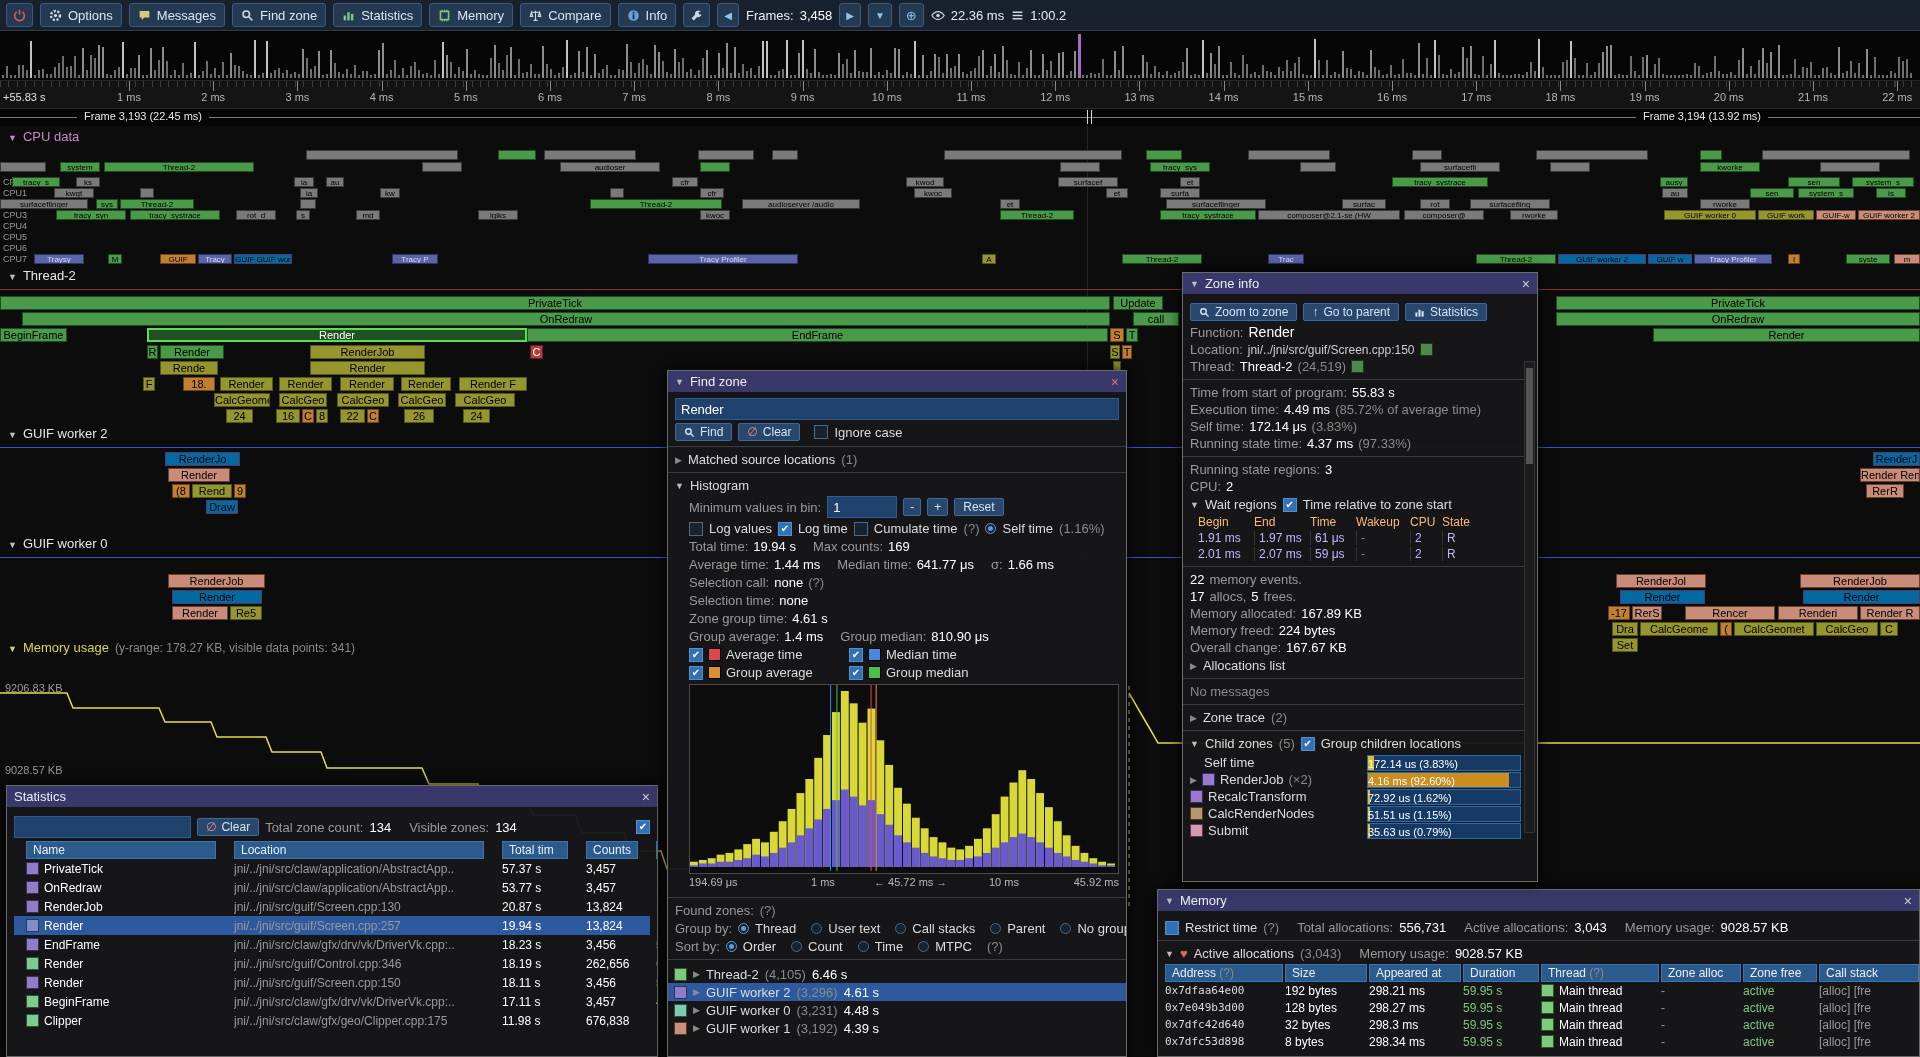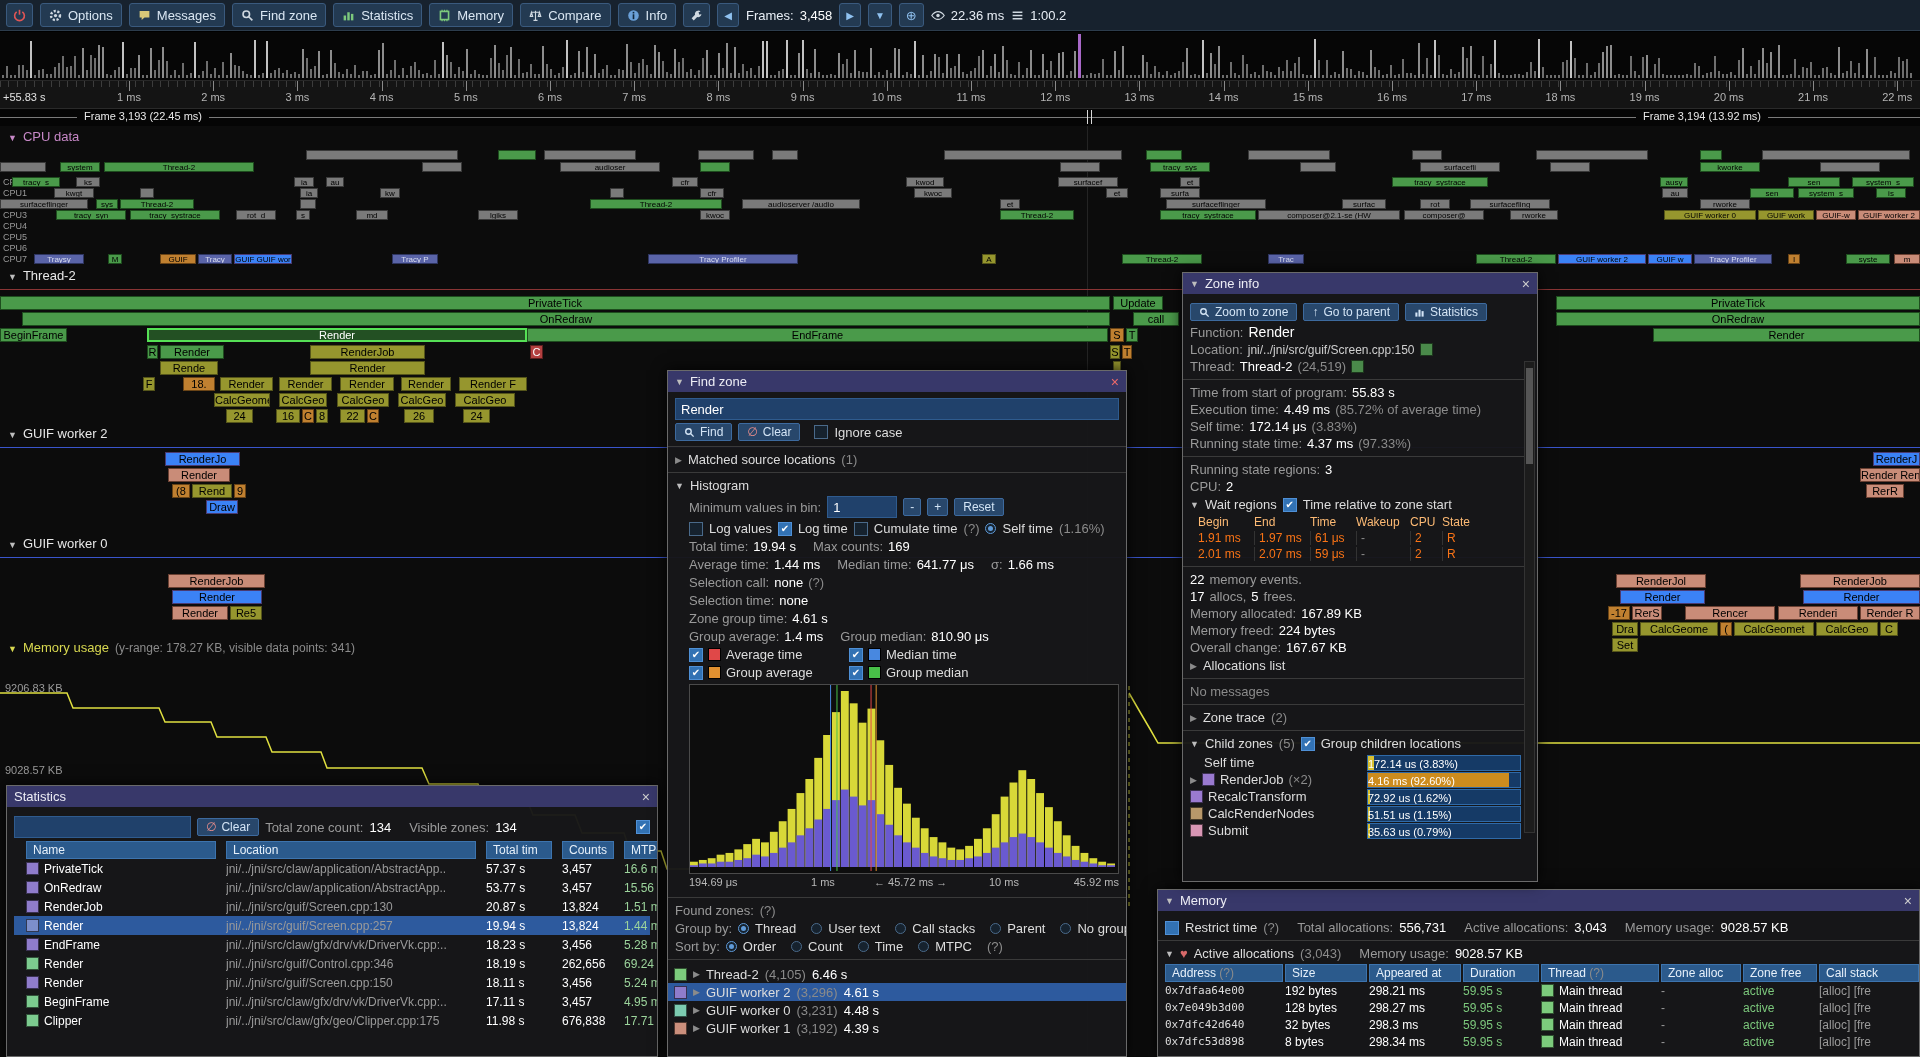--- a/index.html
+++ b/index.html
@@ -32,21 +32,21 @@
   .dim{color:#8b8b8b;}
   .thline{position:absolute;left:0;width:1920px;height:1px;}
   .cpu-label{position:absolute;left:3px;font-size:9px;color:#9a9a9a;line-height:10px;}
   .zone{position:absolute;height:14px;line-height:13px;font-size:11px;color:#000;text-align:center;
     overflow:hidden;white-space:nowrap;box-sizing:border-box;border:1px solid rgba(0,0,0,.45);cursor:pointer;}
   .cpuzone{height:10px;line-height:9px;font-size:8px;}
   .zg{background:#4a9a4a;border-color:#1e4d1e;}
   .zy{background:#96962e;border-color:#55551a;}
   .zo{background:#c08030;border-color:#6a4416;}
   .zr{background:#b34040;border-color:#5c1e1e;color:#fff;}
-  .zp{background:#3b82f6;border-color:#4a3a70;}
+  .zp{background:#0369a1;border-color:#4a3a70;}
   .zs{background:#c98c78;border-color:#6a4032;}
   .ztp{background:#5a64a8;border-color:#2e3560;color:#d8dcf0;}
   .zdim{background:#7a7a7a;border-color:#3a3a3a;}
   .zhl{background:#235023;border:2px solid #55e055;color:#fff;line-height:11px;}
   .memlab{position:absolute;font-size:11px;color:#9a9a9a;}
   .framesep{position:absolute;top:109px;bottom:0;width:1px;background:rgba(255,255,255,.10);}
   
   .window{position:absolute;background:rgba(23,23,25,.97);border:1px solid #6a6a6a;
     box-shadow:0 0 14px rgba(0,0,0,.85);font-size:13px;overflow:hidden;box-sizing:border-box;}
   .titlebar{height:21px;background:#38386a;display:flex;align-items:center;gap:6px;padding:0 7px;color:#ededf5;font-size:13px;}
@@ -69,21 +69,21 @@
   .cb.checked::after{content:"\2714";}
   .cb.blue{background:#3272b4;border-color:#4f90d6;}
   .radio{width:11px;height:11px;border-radius:50%;border:1px solid #4a6a8a;background:#16222e;
     display:inline-block;flex:0 0 auto;cursor:pointer;box-sizing:border-box;}
   .radio.sel{border-color:#5f9ad8;background:#16222e;position:relative;}
   .radio.sel::after{content:"";position:absolute;left:2px;top:2px;width:5px;height:5px;border-radius:50%;background:#5f9ad8;}
   .sqbox{width:11px;height:11px;display:inline-block;border:1px solid rgba(0,0,0,.6);flex:0 0 auto;}
   .ico{display:inline-block;vertical-align:-2px;}
   .ico-ban{color:#e08a8a;font-size:12px;}
   
-  .stats-grid{display:grid;grid-template-columns:190px 250px 66px 52px 66px;gap:10px;align-items:center;padding-left:12px;}
+  .stats-grid{display:grid;grid-template-columns:190px 250px 66px 52px 66px;gap:18px;align-items:center;padding-left:12px;}
   .stats-row{height:19px;font-size:12px;}
   .stats-row.sel{background:#2d5a9e;}
   .cell{overflow:hidden;white-space:nowrap;}
   .namecell{display:flex;align-items:center;gap:5px;color:#fff;overflow:hidden;}
   .mtpc{color:#9cd49c;}
   
   #fz-histbox{position:relative;width:428px;height:188px;border:1px solid #4a4a4a;background:#0d0d0d;margin:4px 0 2px 0;}
   .fz-scale{position:relative;height:16px;font-size:11px;color:#b8b8b8;}
   .fz-scale span{position:absolute;top:0;white-space:nowrap;}
   .fz-inner{margin-left:14px;}
@@ -91,21 +91,21 @@
   .lg-item{display:flex;align-items:center;gap:5px;font-size:13px;}
   .swatch{width:11px;height:11px;display:inline-block;border:1px solid #000;}
   .fzgroup{display:flex;align-items:center;gap:6px;height:18px;padding:0 6px;margin:0 -7px;font-size:13px;cursor:pointer;}
   .fzgroup.sel{background:#2d5a9e;}
   .rlbl{margin-right:9px;cursor:pointer;}
   
   .line{margin:2px 0;font-size:13px;white-space:nowrap;display:flex;gap:5px;align-items:center;}
   .funcname{color:#fff;font-size:14px;}
   .zi-wait{display:grid;grid-template-columns:54px 54px 44px 52px 30px 34px;gap:2px;font-size:12px;margin:2px 0 2px 8px;}
   .zi-wait .hc{color:#fdba74;}
-  .zi-wait .dc{color:#f97316;border-left:1px solid #333;padding-left:4px;}
+  .zi-wait .dc{color:#c4b5fd;border-left:1px solid #333;padding-left:4px;}
   .zi-wait .dc.first{border-left:none;padding-left:0;}
   .child-row{display:flex;align-items:center;gap:5px;height:17px;font-size:13px;}
   .gauge{position:relative;width:152px;height:14px;background:#153a66;border:1px solid #2f6aa8;margin-left:auto;flex:0 0 auto;overflow:hidden;}
   .gauge .fill{position:absolute;left:0;top:0;bottom:0;}
   .gauge .gtxt{position:relative;text-align:center;font-size:11px;line-height:13px;color:#fff;}
   .scrollbar{position:absolute;right:2px;top:88px;width:9px;height:470px;background:#1c1c1c;border:1px solid #333;}
   .scrollbar .thumb{position:absolute;left:1px;right:1px;top:6px;height:96px;background:#555;cursor:pointer;}
   
   .mem-grid{display:grid;grid-template-columns:118px 82px 92px 76px 118px 80px 74px 100px;gap:2px;align-items:center;}
   .mem-row{height:17px;font-size:12px;}
@@ -216,21 +216,21 @@
     <div class="zone cpuzone zdim" style="left: 1000px; top: 199px; width: 20px;">et</div>
     <div class="zone cpuzone zdim" style="left: 1166px; top: 199px; width: 100px;">surfaceflinger</div>
     <div class="zone cpuzone zdim" style="left: 1342px; top: 199px; width: 44px;">surfac</div>
     <div class="zone cpuzone zdim" style="left: 1420px; top: 199px; width: 30px;">rot</div>
     <div class="zone cpuzone zdim" style="left: 1470px; top: 199px; width: 80px;">surfacefling</div>
     <div class="zone cpuzone zdim" style="left: 1700px; top: 199px; width: 50px;">rworke</div>
     <div class="zone cpuzone zg" style="left: 56px; top: 210px; width: 70px;">tracy_syn</div>
     <div class="zone cpuzone zg" style="left: 130px; top: 210px; width: 90px;">tracy_systrace</div>
     <div class="zone cpuzone zdim" style="left: 236px; top: 210px; width: 40px;">rot_d</div>
     <div class="zone cpuzone zdim" style="left: 296px; top: 210px; width: 14px;">s</div>
-    <div class="zone cpuzone zdim" style="left: 356px; top: 210px; width: 32px;">md</div>
+    <div class="zone cpuzone zdim" style="left: 356px; top: 210px; width: 24px;">md</div>
     <div class="zone cpuzone zdim" style="left: 478px; top: 210px; width: 40px;">lgiks</div>
     <div class="zone cpuzone zdim" style="left: 700px; top: 210px; width: 30px;">kwoc</div>
     <div class="zone cpuzone zg" style="left: 1000px; top: 210px; width: 74px;">Thread-2</div>
     <div class="zone cpuzone zg" style="left: 1160px; top: 210px; width: 96px;">tracy_systrace</div>
     <div class="zone cpuzone zdim" style="left: 1258px; top: 210px; width: 142px;">composer@2.1-se (HW</div>
     <div class="zone cpuzone zdim" style="left: 1404px; top: 210px; width: 80px;">composer@</div>
     <div class="zone cpuzone zdim" style="left: 1510px; top: 210px; width: 48px;">rworke</div>
     <div class="zone cpuzone zy" style="left: 1664px; top: 210px; width: 92px;">GUIF worker 0</div>
     <div class="zone cpuzone zy" style="left: 1758px; top: 210px; width: 56px;">GUIF work</div>
     <div class="zone cpuzone zs" style="left: 1816px; top: 210px; width: 40px;">GUIF-w</div>

